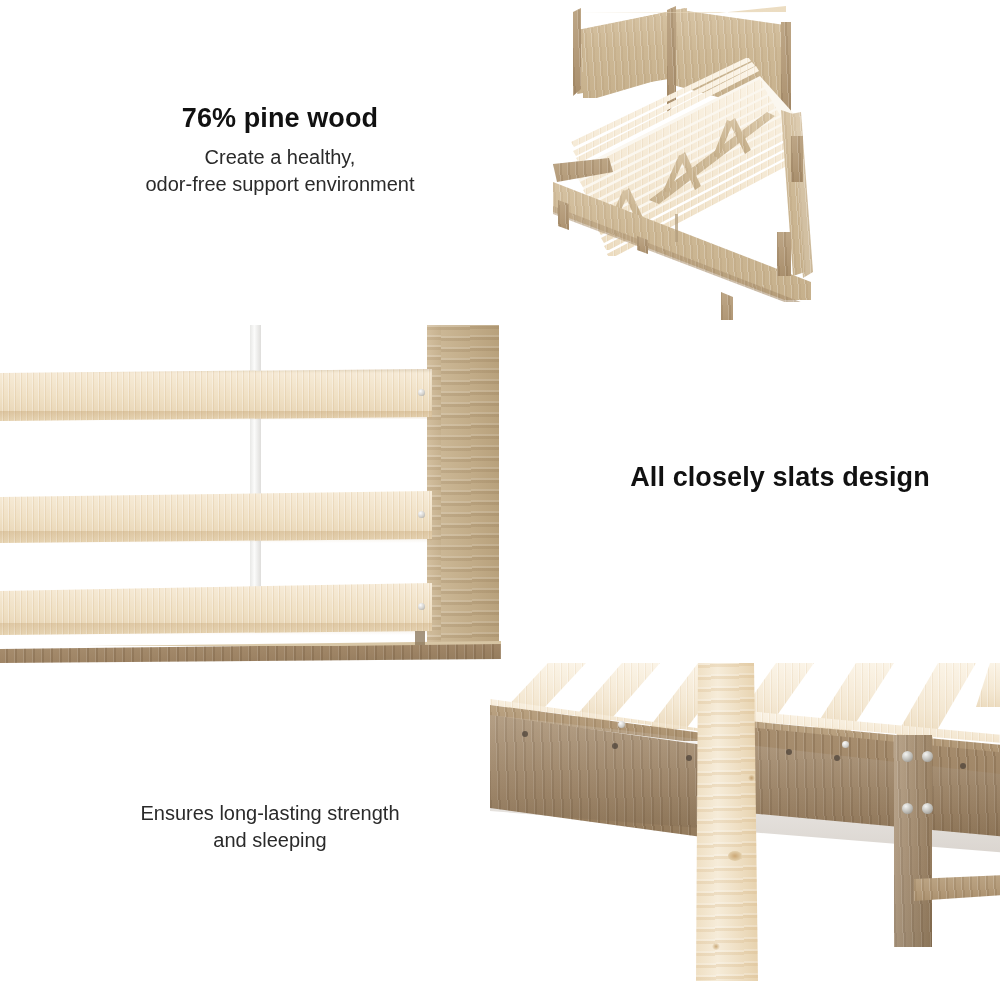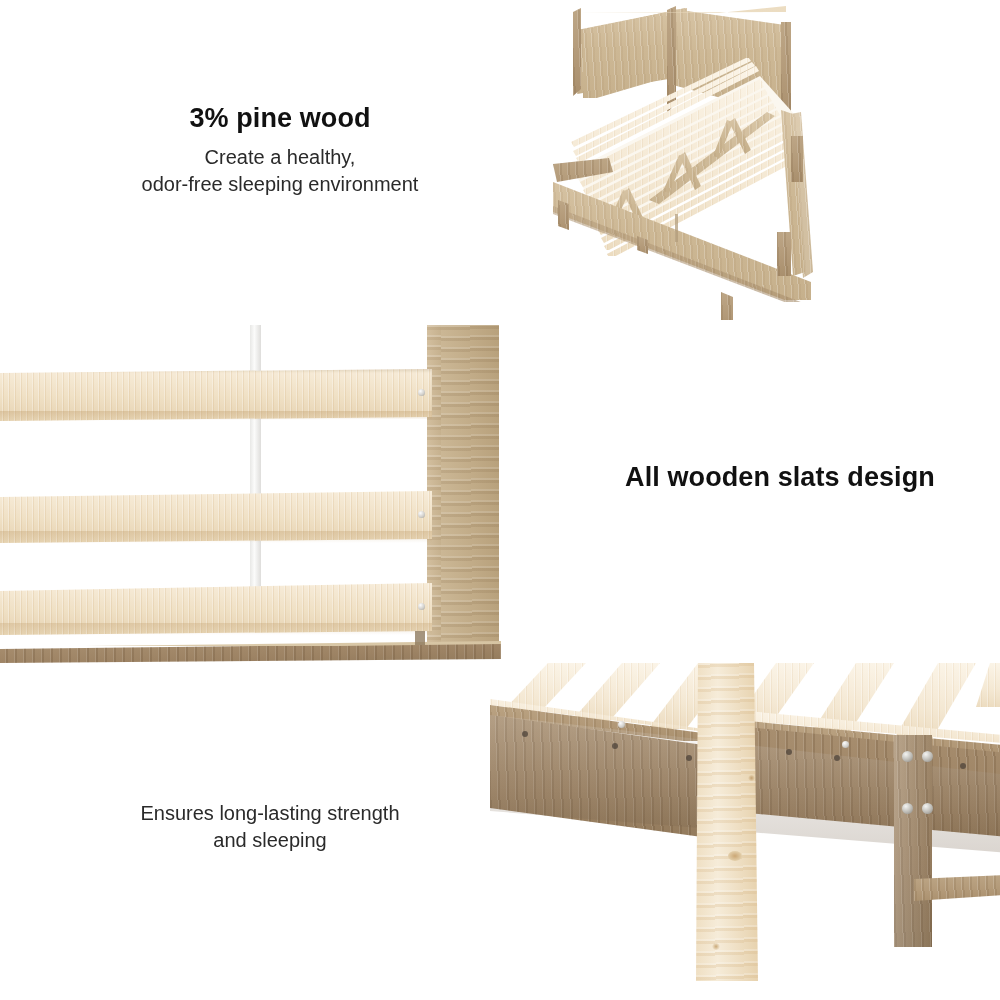--- a/index.html
+++ b/index.html
@@ -258,29 +258,29 @@
     <div class="nail" style="left:122px;top:80px;"></div>
     <div class="nail" style="left:196px;top:92px;"></div>
     <div class="nail" style="left:296px;top:86px;"></div>
     <div class="nail" style="left:344px;top:92px;"></div>
     <div class="nail" style="left:470px;top:100px;"></div>
     <div class="screw" style="left:128px;top:58px;"></div>
     <div class="screw" style="left:352px;top:78px;"></div>
   </div>
 
   <div class="txtblock" id="tb-pine">
-    <div class="head">3% pine wood</div>
+    <div class="head">76% pine wood</div>
     <div class="sub">
       <div>Create a healthy,</div>
-      <div>odor-free sleeping environment</div>
+      <div>odor-free support environment</div>
     </div>
   </div>
 
   <div class="txtblock" id="tb-slats">
-    <div class="head">All wooden slats design</div>
+    <div class="head">All closely slats design</div>
   </div>
 
   <div class="txtblock" id="tb-legs">
     <div class="sub">
       <div>Ensures long-lasting strength</div>
       <div>and sleeping</div>
     </div>
   </div>
 
 </div>

